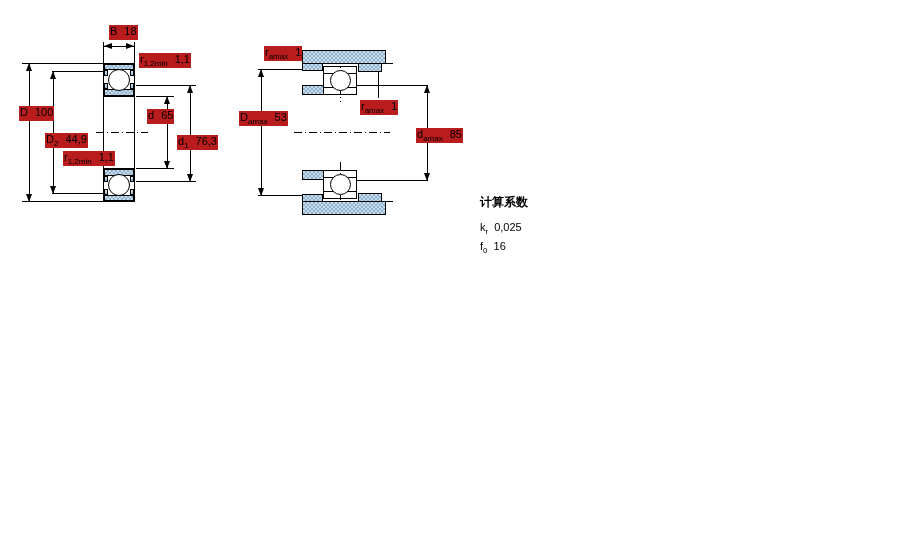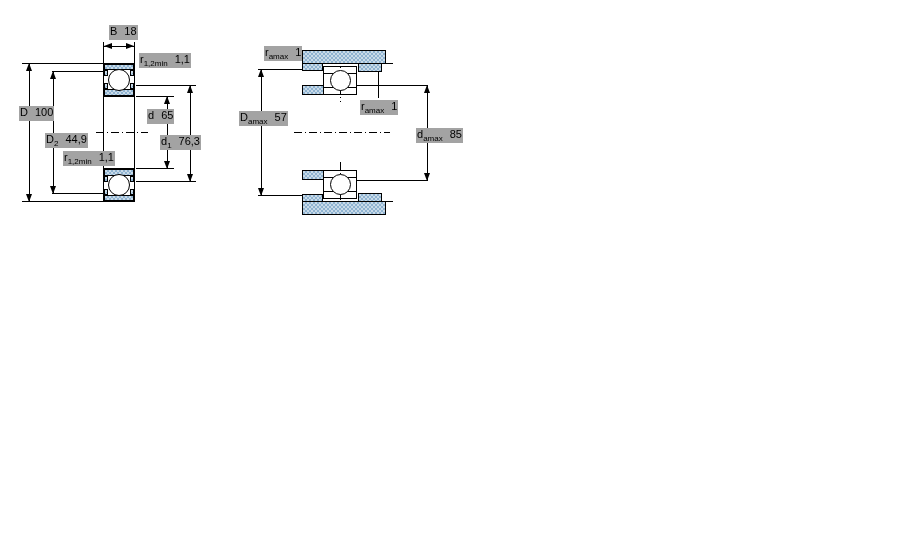--- a/index.html
+++ b/index.html
@@ -17,21 +17,21 @@
                           linear-gradient(45deg,#8fb3d1 25%,transparent 25%,transparent 75%,#8fb3d1 75%);
          background-position:0 0,2px 2px;background-size:4px 4px;}
   .outline{position:absolute;box-sizing:border-box;border:1px solid #000;background:#fff;z-index:1;}
   .ball{position:absolute;box-sizing:border-box;border:1px solid #000;border-radius:50%;background:#fff;z-index:6;}
   .ring-line{position:absolute;height:1px;background:#000;z-index:4;}
   .arrow{position:absolute;width:0;height:0;z-index:5;}
   .ar-up{border-left:3px solid transparent;border-right:3px solid transparent;border-bottom:8px solid #000;}
   .ar-dn{border-left:3px solid transparent;border-right:3px solid transparent;border-top:8px solid #000;}
   .ar-lf{border-top:3px solid transparent;border-bottom:3px solid transparent;border-right:8px solid #000;}
   .ar-rt{border-top:3px solid transparent;border-bottom:3px solid transparent;border-left:8px solid #000;}
-  .dim{position:absolute;font-size:11px;line-height:13px;white-space:nowrap;background:#a3a3a3;z-index:10;padding:0 1px;}
+  .dim{position:absolute;font-size:11px;line-height:13px;white-space:nowrap;background:#b91c1c;z-index:10;padding:0 1px;}
   .dim sub{font-size:8px;line-height:1;}
   .dim .val{margin-left:7px;}
   .factors{position:absolute;left:480px;top:194px;z-index:10;}
   .f-title{font-size:12px;font-weight:bold;margin-bottom:10px;}
   .f-row{font-size:11px;line-height:13px;margin-top:4px;white-space:nowrap;}
   .f-row sub{font-size:8px;line-height:1;}
   .f-row .val{margin-left:6px;}
 </style>
 </head>
 <body>
@@ -88,21 +88,21 @@
   <div class="hline" style="left:136px;top:181px;width:60px"></div>
   <div class="vline" style="left:190px;top:85px;height:97px"></div>
   <div class="arrow ar-up" style="left:187px;top:85px"></div>
   <div class="arrow ar-dn" style="left:187px;top:174px"></div>
 
   <div class="dim" style="left:109px;top:25px"><span>B</span><sub></sub><span class="val">18</span></div>
   <div class="dim" style="left:139px;top:53px"><span>r</span><sub>1,2min</sub><span class="val">1,1</span></div>
   <div class="dim" style="left:19px;top:106px"><span>D</span><sub></sub><span class="val">100</span></div>
   <div class="dim" style="left:45px;top:133px"><span>D</span><sub>2</sub><span class="val">44,9</span></div>
   <div class="dim" style="left:147px;top:109px"><span>d</span><sub></sub><span class="val">65</span></div>
-  <div class="dim" style="left:160px;top:135px"><span>d</span><sub>1</sub><span class="val">76,3</span></div>
+  <div class="dim" style="left:177px;top:135px"><span>d</span><sub>1</sub><span class="val">76,3</span></div>
   <div class="dim" style="left:63px;top:151px"><span>r</span><sub>1,2min</sub><span class="val">1,1</span></div>
 
   <div class="steel" style="left:302px;top:50px;width:84px;height:14px"></div>
   <div class="steel" style="left:302px;top:63px;width:21px;height:8px"></div>
   <div class="steel" style="left:358px;top:63px;width:24px;height:9px"></div>
   <div class="hline" style="left:382px;top:63px;width:11px"></div>
   <div class="steel" style="left:302px;top:85px;width:22px;height:10px"></div>
 
   <div class="outline" style="left:323px;top:66px;width:34px;height:29px"></div>
   <div class="ring-line" style="left:324px;top:73px;width:32px"></div>
@@ -132,18 +132,23 @@
 
   <div class="hline" style="left:357px;top:85px;width:70px"></div>
   <div class="hline" style="left:357px;top:180px;width:70px"></div>
   <div class="vline" style="left:427px;top:85px;height:96px"></div>
   <div class="arrow ar-up" style="left:424px;top:85px"></div>
   <div class="arrow ar-dn" style="left:424px;top:173px"></div>
 
   <div class="vline" style="left:378px;top:65px;height:33px"></div>
 
   <div class="dim" style="left:264px;top:46px"><span>r</span><sub>amax</sub><span class="val">1</span></div>
-  <div class="dim" style="left:239px;top:111px"><span>D</span><sub>amax</sub><span class="val">57</span></div>
+  <div class="dim" style="left:239px;top:111px"><span>D</span><sub>amax</sub><span class="val">53</span></div>
   <div class="dim" style="left:360px;top:100px"><span>r</span><sub>amax</sub><span class="val">1</span></div>
   <div class="dim" style="left:416px;top:128px"><span>d</span><sub>amax</sub><span class="val">85</span></div>
 
+  <div class="factors">
+    <div class="f-title">计算系数</div>
+    <div class="f-row"><span>k</span><sub>r</sub><span class="val">0,025</span></div>
+    <div class="f-row"><span>f</span><sub>0</sub><span class="val">16</span></div>
+  </div>
 
 </div>
 
 </body></html>

